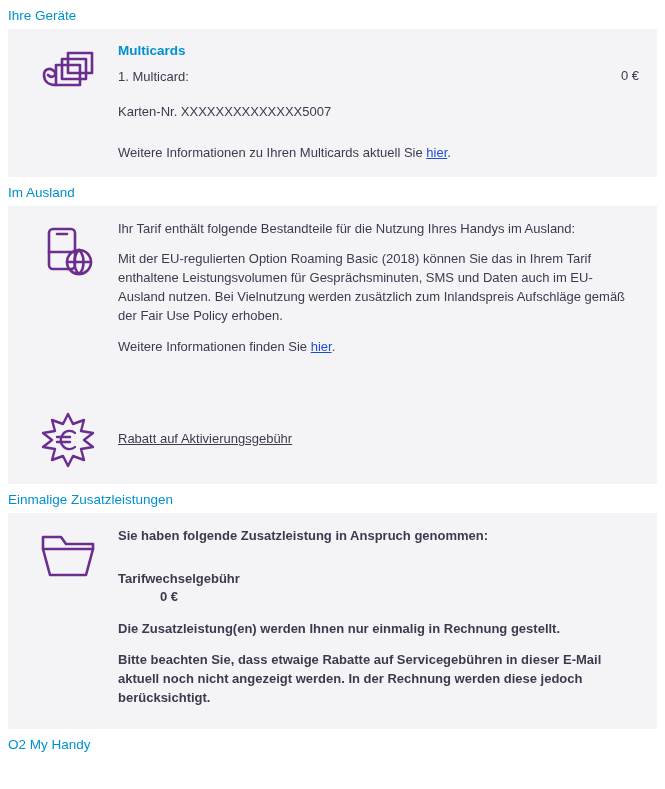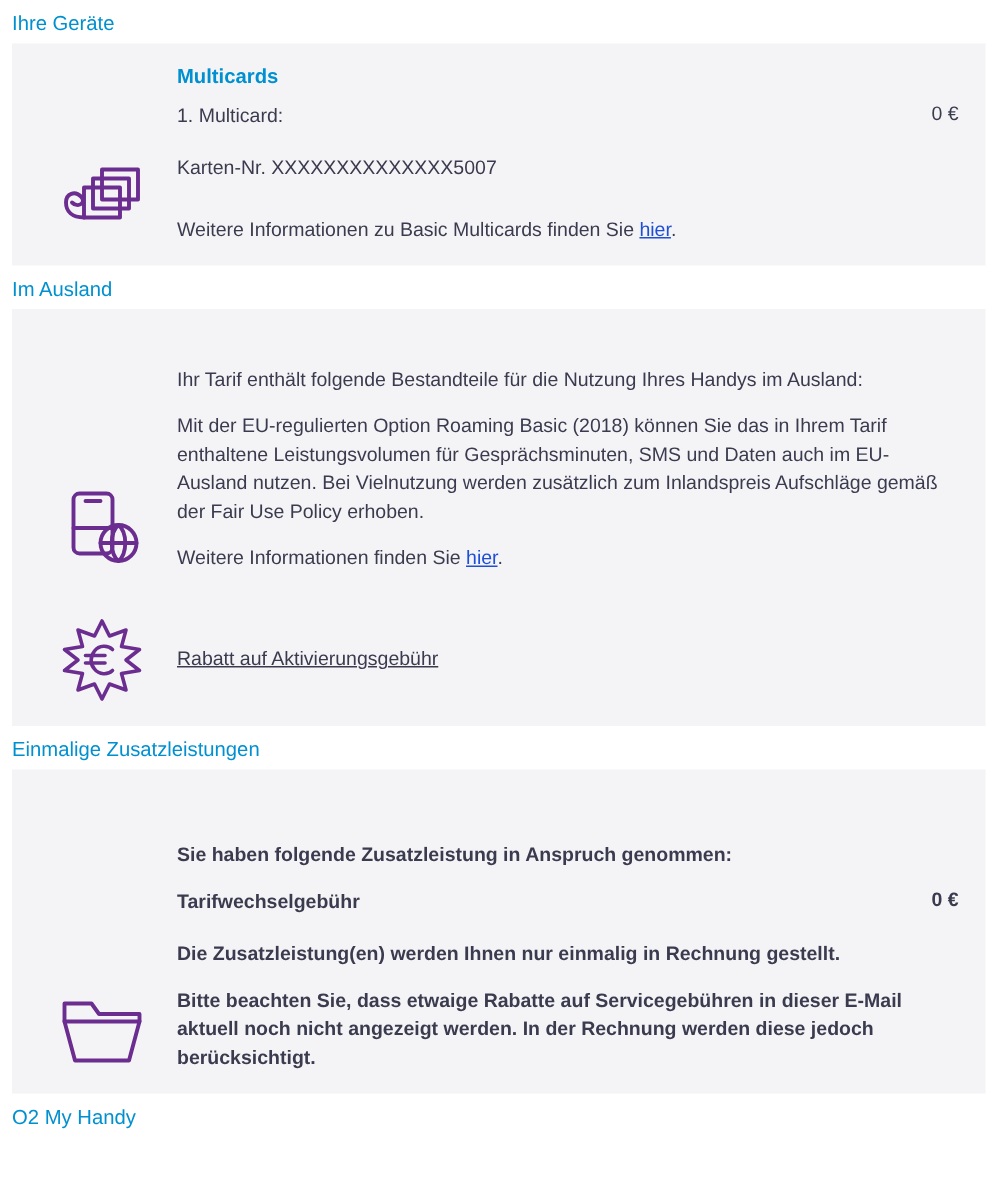--- a/index.html
+++ b/index.html
@@ -23,21 +23,21 @@
   .section-title {
     color: #0090d0;
     font-weight: normal;
     font-size: 13.5px;
     margin: 0;
     padding: 8px 0 6px 0;
   }
   .panel {
     background: #f4f4f6;
     display: flex;
-    align-items: flex-end;
+    align-items: flex-start;
     padding: 14px 10px 14px 10px;
     box-sizing: border-box;
   }
   .icon-cell {
     width: 100px;
     min-width: 100px;
     display: flex;
     justify-content: center;
     align-items: flex-start;
     padding-top: 4px;
@@ -103,21 +103,21 @@
     </div>
     <div class="content-cell">
       <div class="headline">Multicards</div>
       <div class="row">
         <div class="texts">
           <p class="tight">1. Multicard:</p>
           <p class="tight">Karten-Nr. XXXXXXXXXXXXXX5007</p>
         </div>
         <div class="amount">0 €</div>
       </div>
-      <p style="margin-top:22px;"><span>Weitere Informationen zu Basic Multicards finden Sie </span><a href="#">hier</a><span>.</span></p>
+      <p style="margin-top:22px;"><span>Weitere Informationen zu Ihren Multicards aktuell Sie </span><a href="#">hier</a><span>.</span></p>
     </div>
   </div>
 
   <h2 class="section-title">Im Ausland</h2>
   <div class="panel" style="min-height:190px;">
     <div class="icon-cell">
       <span>
         <svg class="svg-icon" width="62" height="58" viewBox="0 0 62 58" fill="none" stroke="#6b2d8f" stroke-width="2.6" stroke-linecap="round" stroke-linejoin="round">
           <rect x="12" y="5" width="26" height="40" rx="4"></rect>
           <path d="M20 10 H30"></path>
@@ -154,21 +154,21 @@
     <div class="icon-cell">
       <span>
         <svg class="svg-icon" width="62" height="52" viewBox="0 0 62 52" fill="none" stroke="#6b2d8f" stroke-width="2.6" stroke-linecap="round" stroke-linejoin="round">
           <path d="M6 6 H24 L29 13 H56 V18 H6 Z"></path>
           <path d="M6 18 L13 44 H49 L56 18"></path>
         </svg>
       </span>
     </div>
     <div class="content-cell">
       <p>Sie haben folgende Zusatzleistung in Anspruch genommen:</p>
-      <div class="row" style="margin-top:12px;">
+      <div class="row" style="margin-top:25px;flex-direction:column;">
         <div class="texts">
           <p class="tight">Tarifwechselgebühr</p>
         </div>
         <div class="amount">0 €</div>
       </div>
       <p style="margin-top:16px;">Die Zusatzleistung(en) werden Ihnen nur einmalig in Rechnung gestellt.</p>
       <p class="tight">Bitte beachten Sie, dass etwaige Rabatte auf Servicegebühren in dieser E-Mail aktuell noch nicht angezeigt werden. In der Rechnung werden diese jedoch berücksichtigt.</p>
     </div>
   </div>
 

